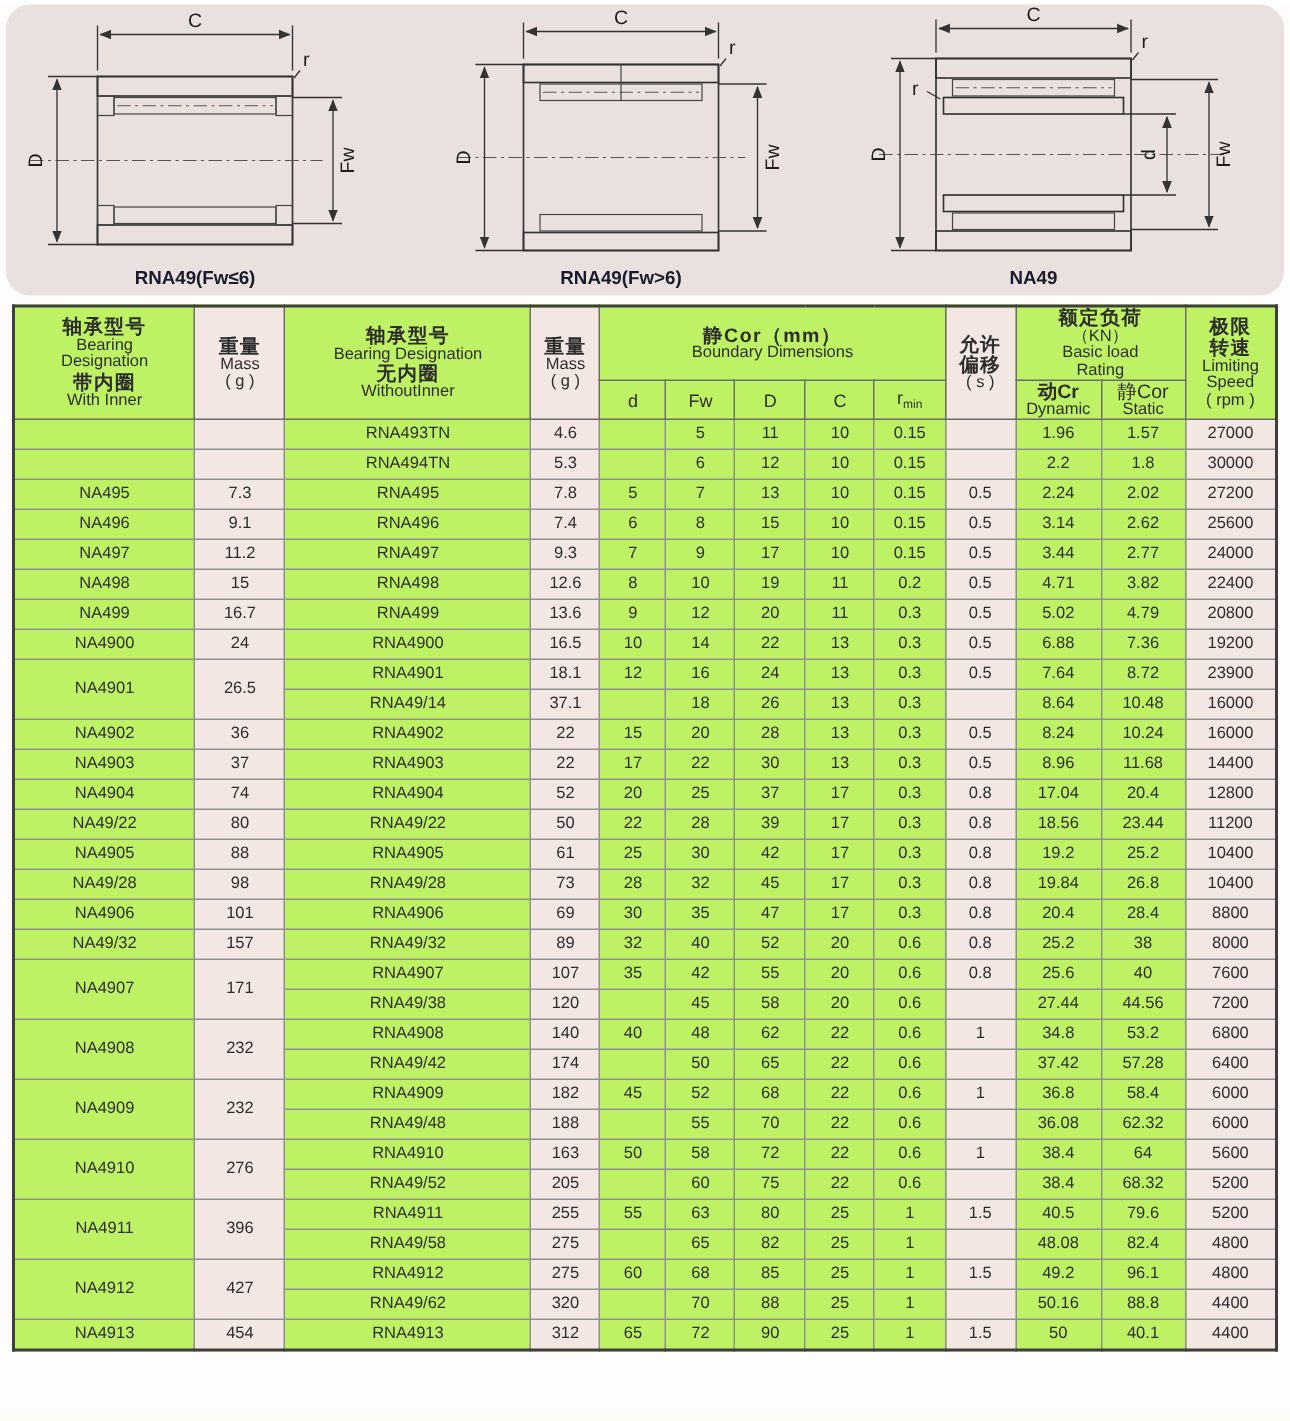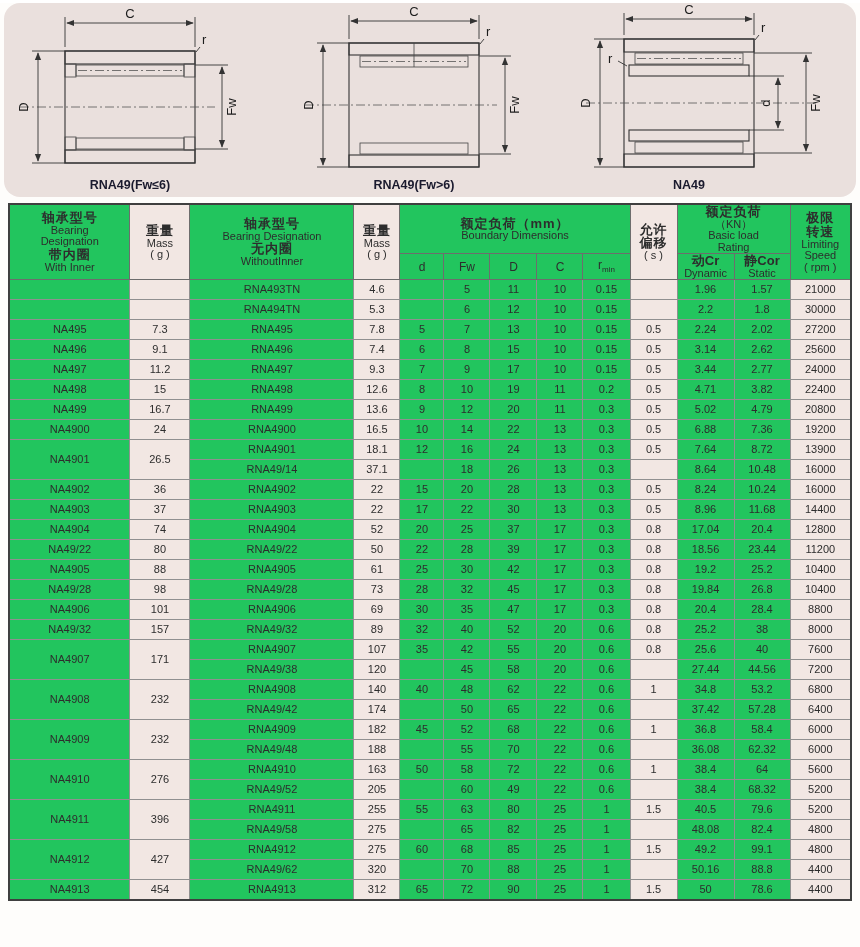--- a/index.html
+++ b/index.html
@@ -21,21 +21,21 @@
   .dwg{stroke:#333;fill:none;stroke-width:1.1;}
   .dwg-thin{stroke:#444;fill:none;stroke-width:0.8;}
   .dim{stroke:#333;fill:none;stroke-width:0.9;}
   .cl{stroke:#555;fill:none;stroke-width:0.8;stroke-dasharray:9 3 2 3;}
   .dimtext{font-size:13px;fill:#1c1c1c;}
   .caption{font-size:12.5px;font-weight:bold;fill:#1a1a2e;}
 
   
   .spec-table{
     width:844px;margin:6px auto 0 auto;border-collapse:collapse;
-    table-layout:fixed;border:2px solid #3f3f3f;background:#22c55e;
+    table-layout:fixed;border:2px solid #3f3f3f;background:#bef264;
     font-size:11px;color:#2d2d2d;
   }
   .spec-table th,.spec-table td{
     border:1px solid #909090;padding:0 2px;height:19px;
     line-height:1.05;text-align:center;font-weight:normal;
     overflow:hidden;white-space:nowrap;
   }
   .spec-table thead th{border-color:#6d6d6d;vertical-align:middle;}
   .hdr-top{height:94px;}
   .hdr-sub{height:40px;}
@@ -230,21 +230,21 @@
           <span class="en">Bearing Designation</span>
           <span class="zh">无内圈</span>
           <span class="en">WithoutInner</span>
         </th>
         <th rowspan="2" class="hdr-top shade">
           <span class="zh">重量</span>
           <span class="en">Mass</span>
           <span class="en">( g )</span>
         </th>
         <th colspan="5">
-          <span class="zh">额定负荷（mm）</span>
+          <span class="zh">静Cor（mm）</span>
           <span class="en">Boundary Dimensions</span>
         </th>
         <th rowspan="2" class="hdr-top shade">
           <span class="zh">允许</span>
           <span class="zh">偏移</span>
           <span class="en">( s )</span>
         </th>
         <th colspan="2">
           <span class="zh">额定负荷</span>
           <span class="en">（KN）</span>
@@ -271,40 +271,40 @@
           </th>
         <th class="hdr-sub">
             <span class="en" style="font-size:12px">C</span>
           </th>
         <th class="hdr-sub"><span class="en" style="font-size:12px;display:inline">r</span><sub>min</sub></th>
         <th class="hdr-sub">
           <span class="zh" style="font-weight:bold;letter-spacing:0">动Cr</span>
           <span class="en">Dynamic</span>
         </th>
         <th class="hdr-sub">
-          <span class="zh" style="font-weight:bold;letter-spacing:0">静Cor</span>
+          <span class="zh" style="font-weight:normal;letter-spacing:0">静Cor</span>
           <span class="en">Static</span>
         </th>
       </tr>
     </thead>
     <tbody>
         <tr>
           <td rowspan="1" class="c-na"></td>
           <td rowspan="1" class="shade"></td>
           <td class="c-rna">RNA493TN</td>
           <td class="shade">4.6</td>
           <td class=""></td>
           <td class="">5</td>
           <td class="">11</td>
           <td class="">10</td>
           <td class="">0.15</td>
           <td class="shade"></td>
           <td class="">1.96</td>
           <td class="">1.57</td>
-          <td class="shade">21000</td>
+          <td class="shade">27000</td>
         </tr>
         <tr>
           <td rowspan="1" class="c-na"></td>
           <td rowspan="1" class="shade"></td>
           <td class="c-rna">RNA494TN</td>
           <td class="shade">5.3</td>
           <td class=""></td>
           <td class="">6</td>
           <td class="">12</td>
           <td class="">10</td>
@@ -410,21 +410,21 @@
           <td class="c-rna">RNA4901</td>
           <td class="shade">18.1</td>
           <td class="">12</td>
           <td class="">16</td>
           <td class="">24</td>
           <td class="">13</td>
           <td class="">0.3</td>
           <td class="shade">0.5</td>
           <td class="">7.64</td>
           <td class="">8.72</td>
-          <td class="shade">13900</td>
+          <td class="shade">23900</td>
         </tr>
         <tr>
           <td class="c-rna">RNA49/14</td>
           <td class="shade">37.1</td>
           <td class=""></td>
           <td class="">18</td>
           <td class="">26</td>
           <td class="">13</td>
           <td class="">0.3</td>
           <td class="shade"></td>
@@ -649,21 +649,21 @@
           <td class="shade">1</td>
           <td class="">38.4</td>
           <td class="">64</td>
           <td class="shade">5600</td>
         </tr>
         <tr>
           <td class="c-rna">RNA49/52</td>
           <td class="shade">205</td>
           <td class=""></td>
           <td class="">60</td>
-          <td class="">49</td>
+          <td class="">75</td>
           <td class="">22</td>
           <td class="">0.6</td>
           <td class="shade"></td>
           <td class="">38.4</td>
           <td class="">68.32</td>
           <td class="shade">5200</td>
         </tr>
         <tr>
           <td rowspan="2" class="c-na">NA4911</td>
           <td rowspan="2" class="shade">396</td>
@@ -697,21 +697,21 @@
           <td rowspan="2" class="shade">427</td>
           <td class="c-rna">RNA4912</td>
           <td class="shade">275</td>
           <td class="">60</td>
           <td class="">68</td>
           <td class="">85</td>
           <td class="">25</td>
           <td class="">1</td>
           <td class="shade">1.5</td>
           <td class="">49.2</td>
-          <td class="">99.1</td>
+          <td class="">96.1</td>
           <td class="shade">4800</td>
         </tr>
         <tr>
           <td class="c-rna">RNA49/62</td>
           <td class="shade">320</td>
           <td class=""></td>
           <td class="">70</td>
           <td class="">88</td>
           <td class="">25</td>
           <td class="">1</td>
@@ -725,19 +725,19 @@
           <td rowspan="1" class="shade">454</td>
           <td class="c-rna">RNA4913</td>
           <td class="shade">312</td>
           <td class="">65</td>
           <td class="">72</td>
           <td class="">90</td>
           <td class="">25</td>
           <td class="">1</td>
           <td class="shade">1.5</td>
           <td class="">50</td>
-          <td class="">78.6</td>
+          <td class="">40.1</td>
           <td class="shade">4400</td>
         </tr>
       </tbody>
   </table>
 
 </div>
 
 </body></html>

